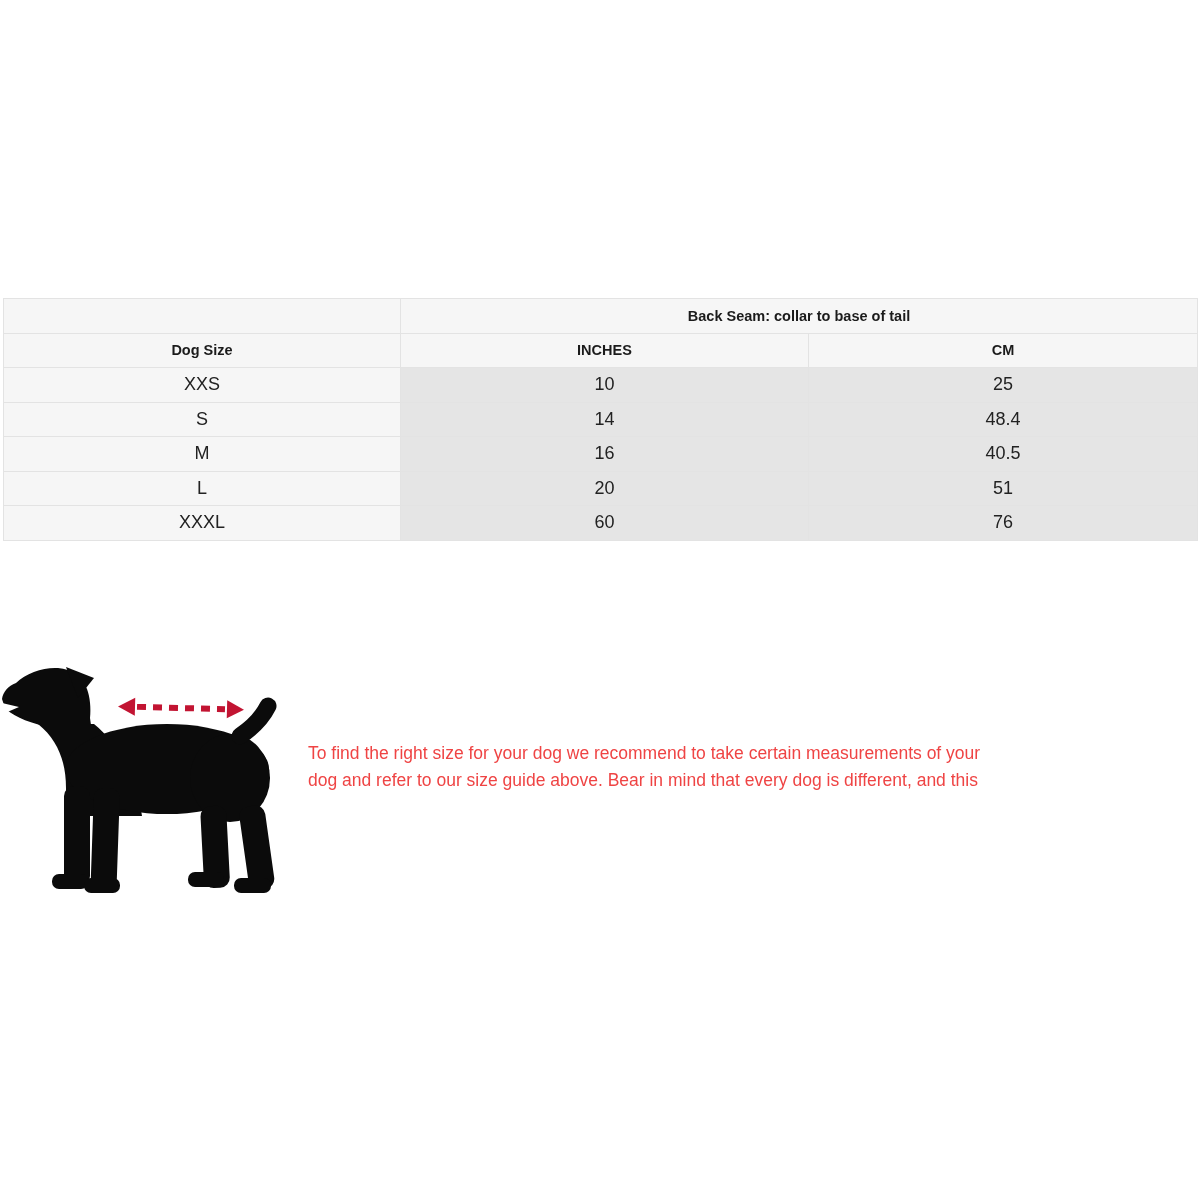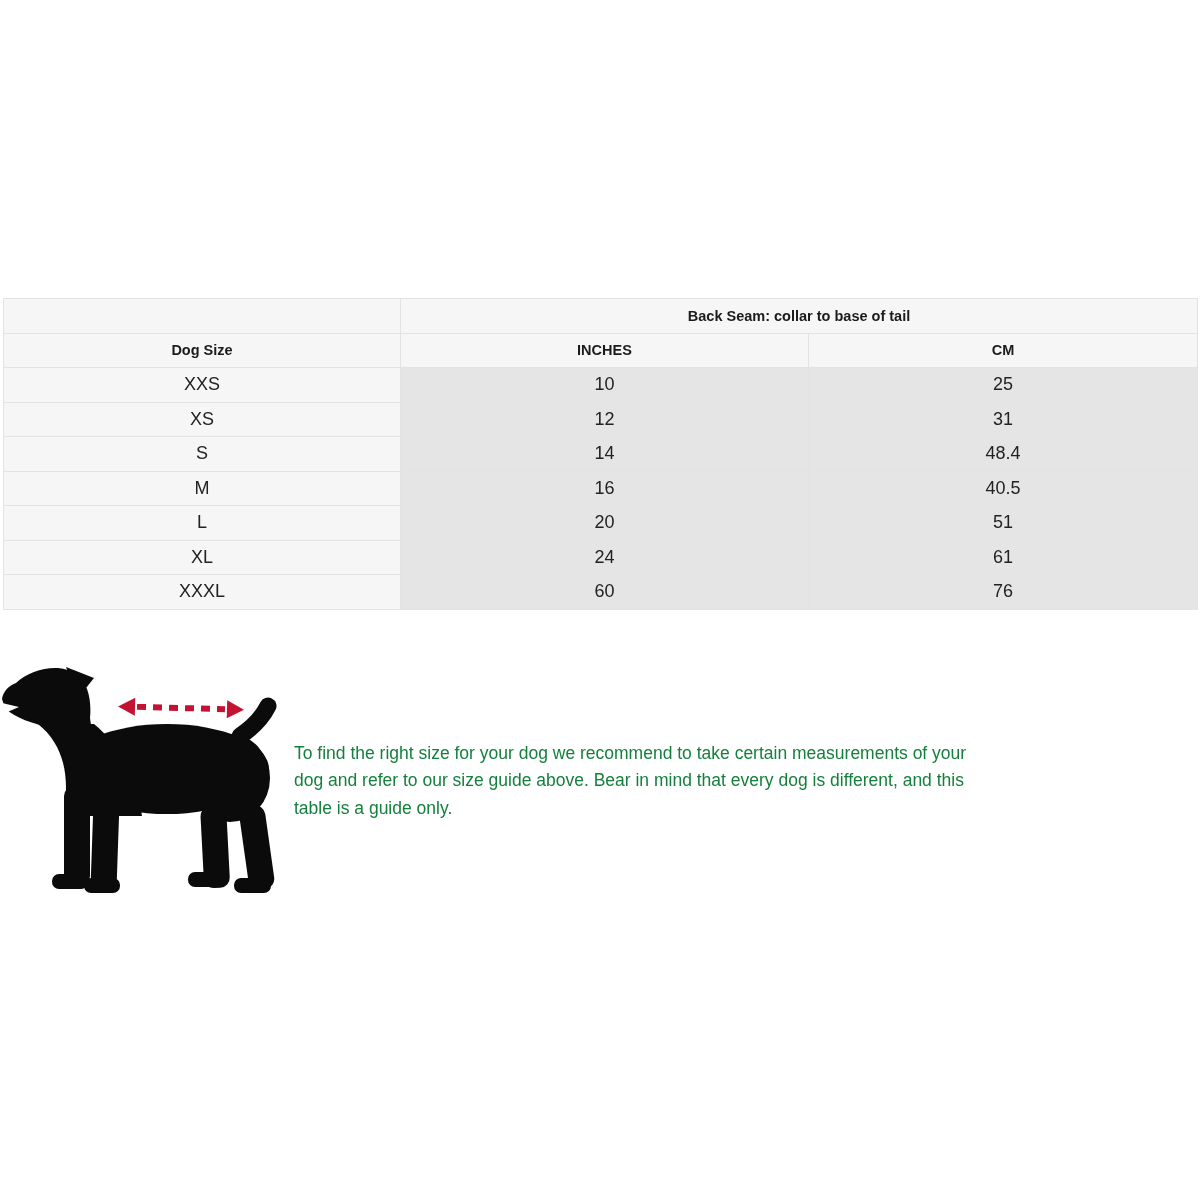--- a/index.html
+++ b/index.html
@@ -22,22 +22,22 @@
   table.size-chart th{
     background:#f6f6f6;font-weight:bold;color:#1b1b1b;font-size:14.5px;
   }
   table.size-chart td{background:#e5e5e5;}
   table.size-chart td.row-label{background:#f6f6f6;}
   
   .figure{position:absolute;left:2px;top:666px;width:282px;height:236px;}
   .figure svg{display:block;width:100%;height:100%;}
   
   .note{
-    position:absolute;left:294px;top:740px;width:740px;
-    font-size:17.5px;line-height:27.4px;color:#15803d;
+    position:absolute;left:308px;top:740px;width:740px;
+    font-size:17.5px;line-height:27.4px;color:#ef4444;
   }
 </style>
 </head>
 <body>
 
 <div class="canvas">
 
   <table class="size-chart">
     <colgroup>
       <col style="width:397px">
@@ -55,43 +55,33 @@
         <th>CM</th>
       </tr>
     </thead>
     <tbody>
       <tr>
         <td class="row-label">XXS</td>
         <td>10</td>
         <td>25</td>
       </tr>
       <tr>
-        <td class="row-label">XS</td>
-        <td>12</td>
-        <td>31</td>
-      </tr>
-      <tr>
         <td class="row-label">S</td>
         <td>14</td>
         <td>48.4</td>
       </tr>
       <tr>
         <td class="row-label">M</td>
         <td>16</td>
         <td>40.5</td>
       </tr>
       <tr>
         <td class="row-label">L</td>
         <td>20</td>
         <td>51</td>
-      </tr>
-      <tr>
-        <td class="row-label">XL</td>
-        <td>24</td>
-        <td>61</td>
       </tr>
       <tr>
         <td class="row-label">XXXL</td>
         <td>60</td>
         <td>76</td>
       </tr>
     </tbody>
   </table>
 
   <div class="figure">
@@ -127,16 +117,15 @@
         <polygon points="116,42 133,33 133,51"></polygon>
         <polygon points="242,42 225,33 225,51"></polygon>
         <line x1="135" y1="42" x2="223" y2="42" stroke="#c21432" stroke-width="6" stroke-dasharray="9 7"></line>
       </g>
     </svg>
   </div>
 
   <div class="note">
     <div>To find the right size for your dog we recommend to take certain measurements of your</div>
     <div>dog and refer to our size guide above. Bear in mind that every dog is different, and this</div>
-    <div>table is a guide only.</div>
   </div>
 
 </div>
 
 </body></html>

